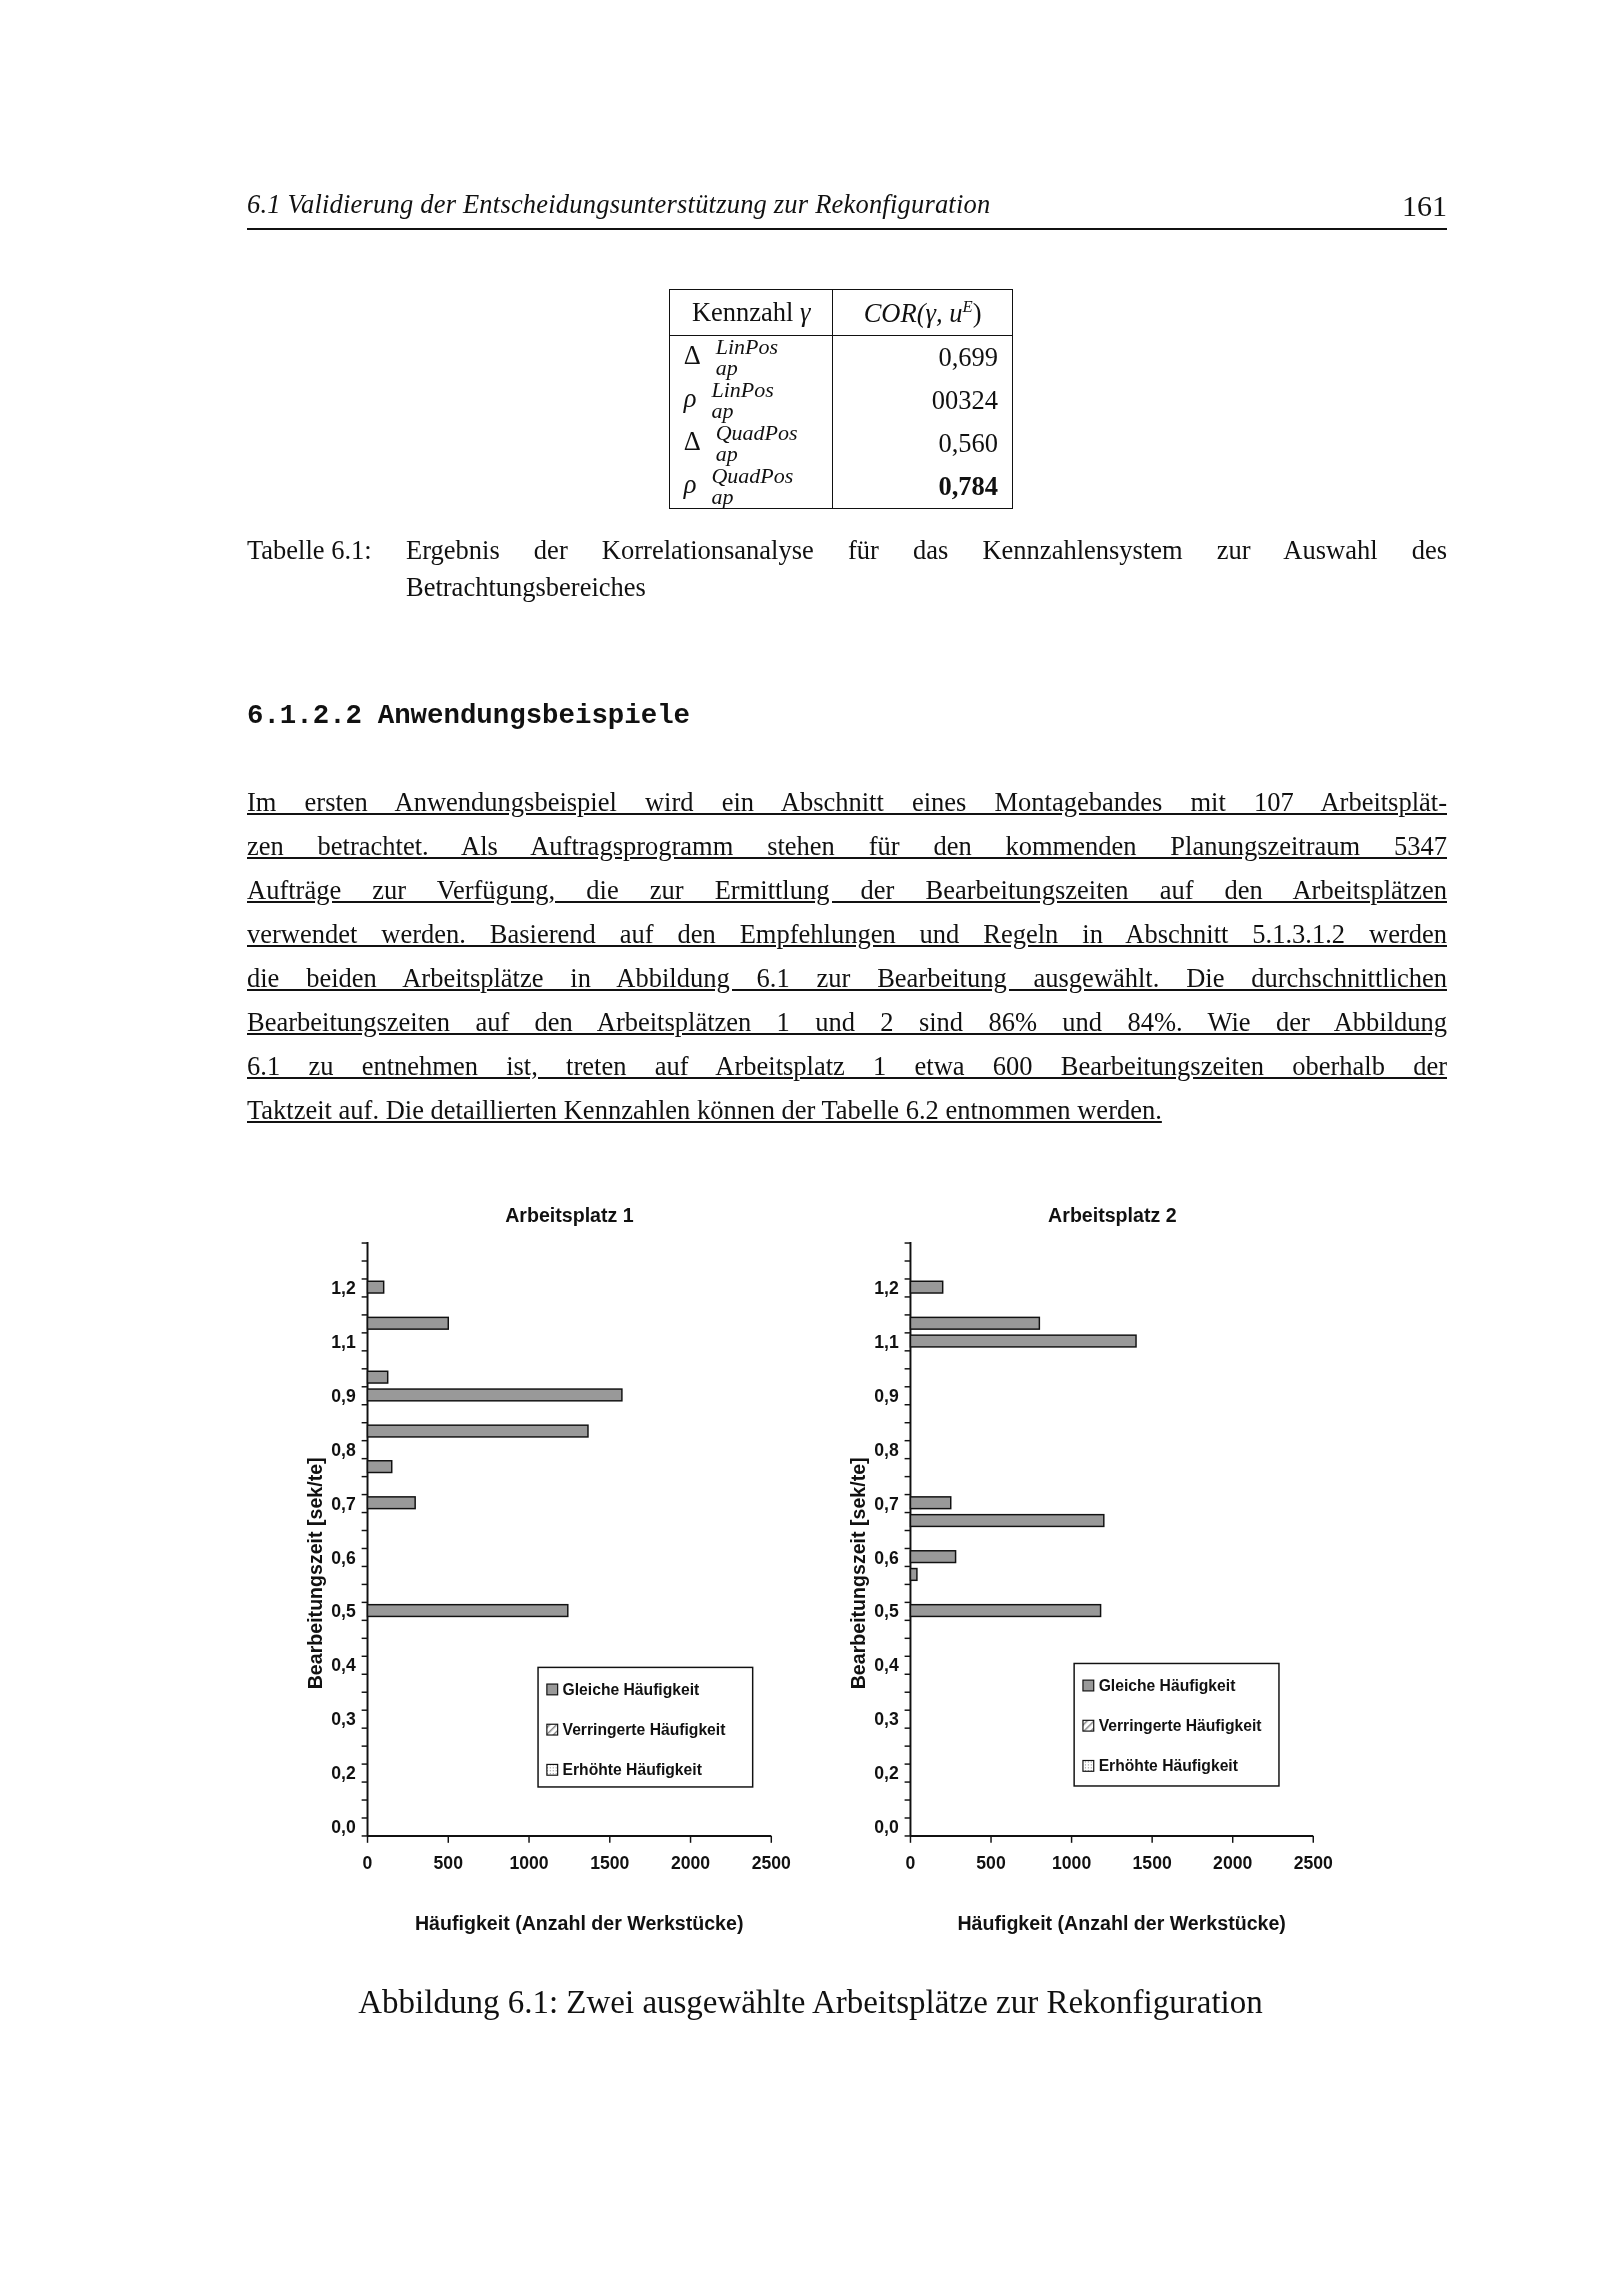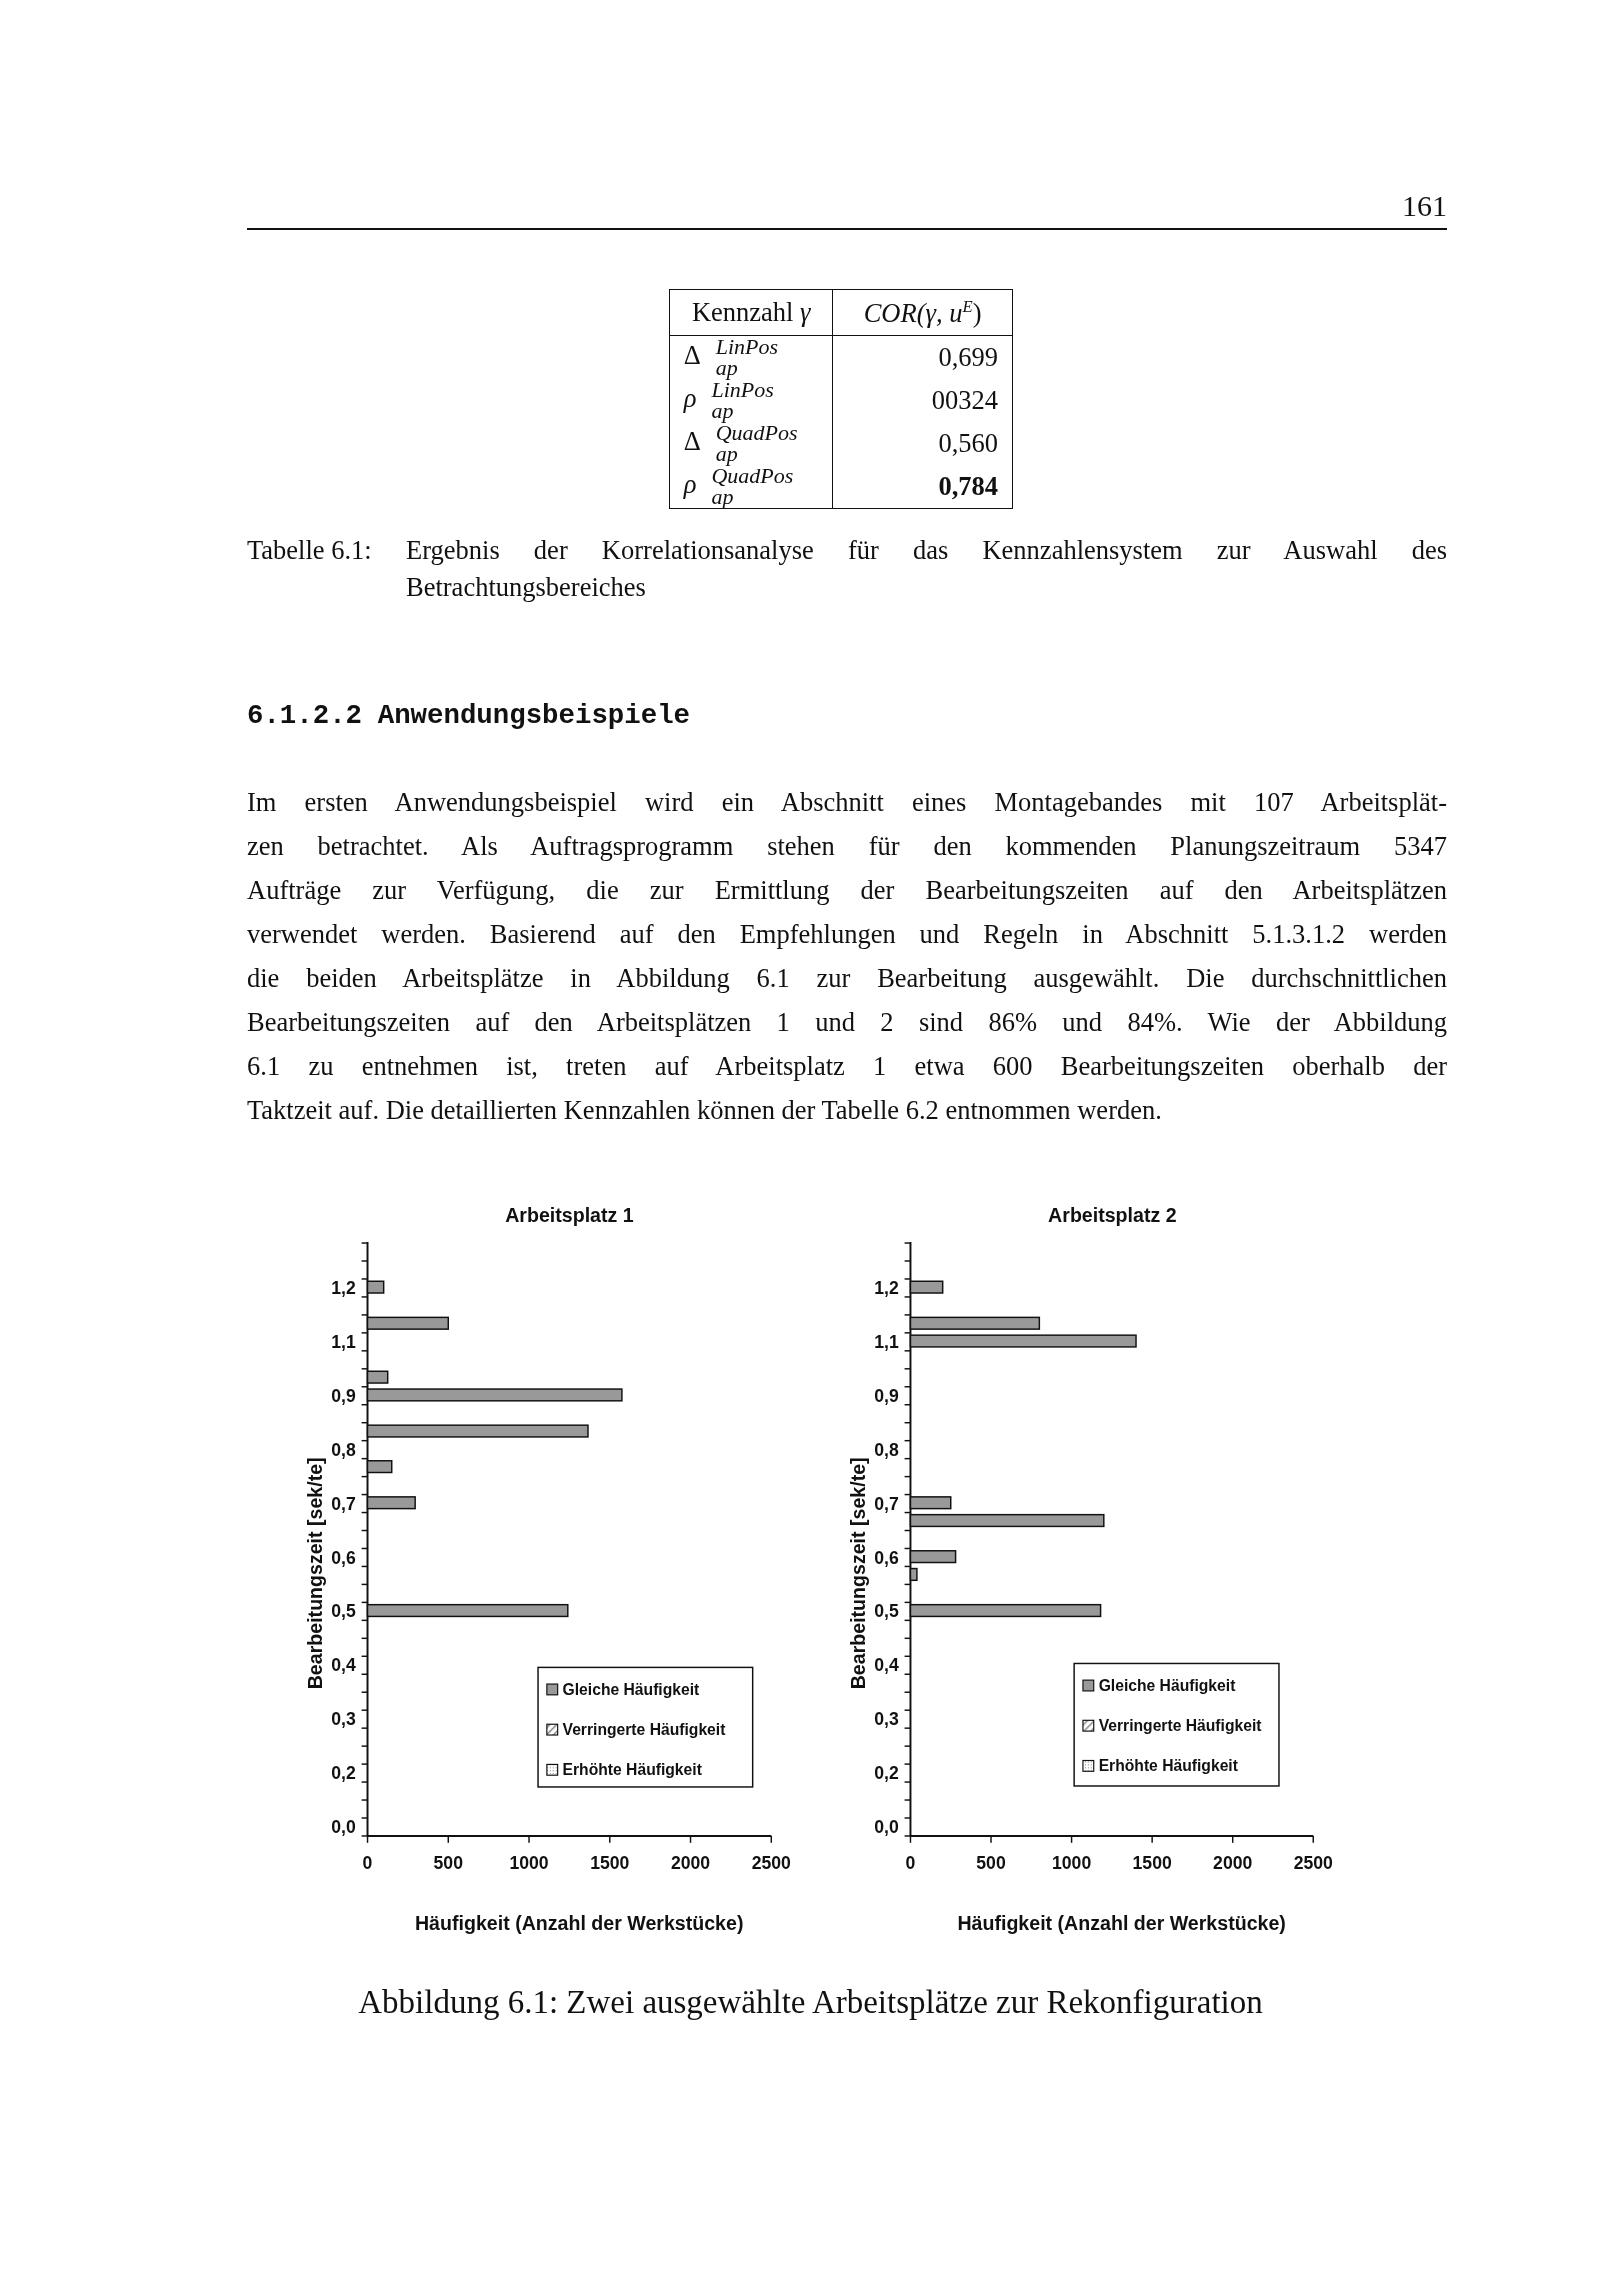--- a/index.html
+++ b/index.html
@@ -18,31 +18,32 @@
   #corr-table td.val{width:151px;text-align:right;}
   .sym{font-style:normal;}
   .supsub{display:inline-block;vertical-align:middle;line-height:0.95;font-size:22px;font-style:italic;margin-left:15px;}
   .supsub span{display:block;}
   .bold{font-weight:bold;}
   #table-caption{left:247px;top:532px;width:1200px;font-size:26.5px;line-height:37px;}
   #table-caption .lbl{position:absolute;left:0;top:0;}
   #table-caption .txt{position:absolute;left:159px;top:0;width:1041px;text-align:justify;text-align-last:left;}
   #section-heading{left:247px;top:700px;font-size:27.4px;font-weight:bold;}
   #section-heading .num{margin-right:15.7px;}
-  #body-text{left:247px;top:780px;width:1200px;font-size:26.5px;line-height:44px;text-align:justify;}
+  #body-text{left:247px;top:780px;width:1200px;font-size:26.5px;line-height:44px;text-align:justify;text-decoration:underline;}
   #body-text .line{display:block;text-align:justify;text-align-last:justify;height:44px;white-space:nowrap;}
   #body-text .line.last{text-align-last:left;}
   #figure{left:0;top:0;width:1621px;height:2293px;pointer-events:none;}
   #figure *{pointer-events:auto;}
   #fig-caption{left:0;width:1621px;top:1984px;text-align:center;font-size:33px;}
 </style>
 </head>
 <body>
 
 <div id="running-head" class="abs lserif">
+  <span id="running-title">6.1 Validierung der Entscheidungsunterstützung zur Rekonfiguration</span>
   <span id="page-number">161</span>
 </div>
 
 <table id="corr-table" class="abs lserif">
   <thead>
     <tr>
       <th>
         <span>Kennzahl </span><i>γ</i>
       </th>
       <th>

